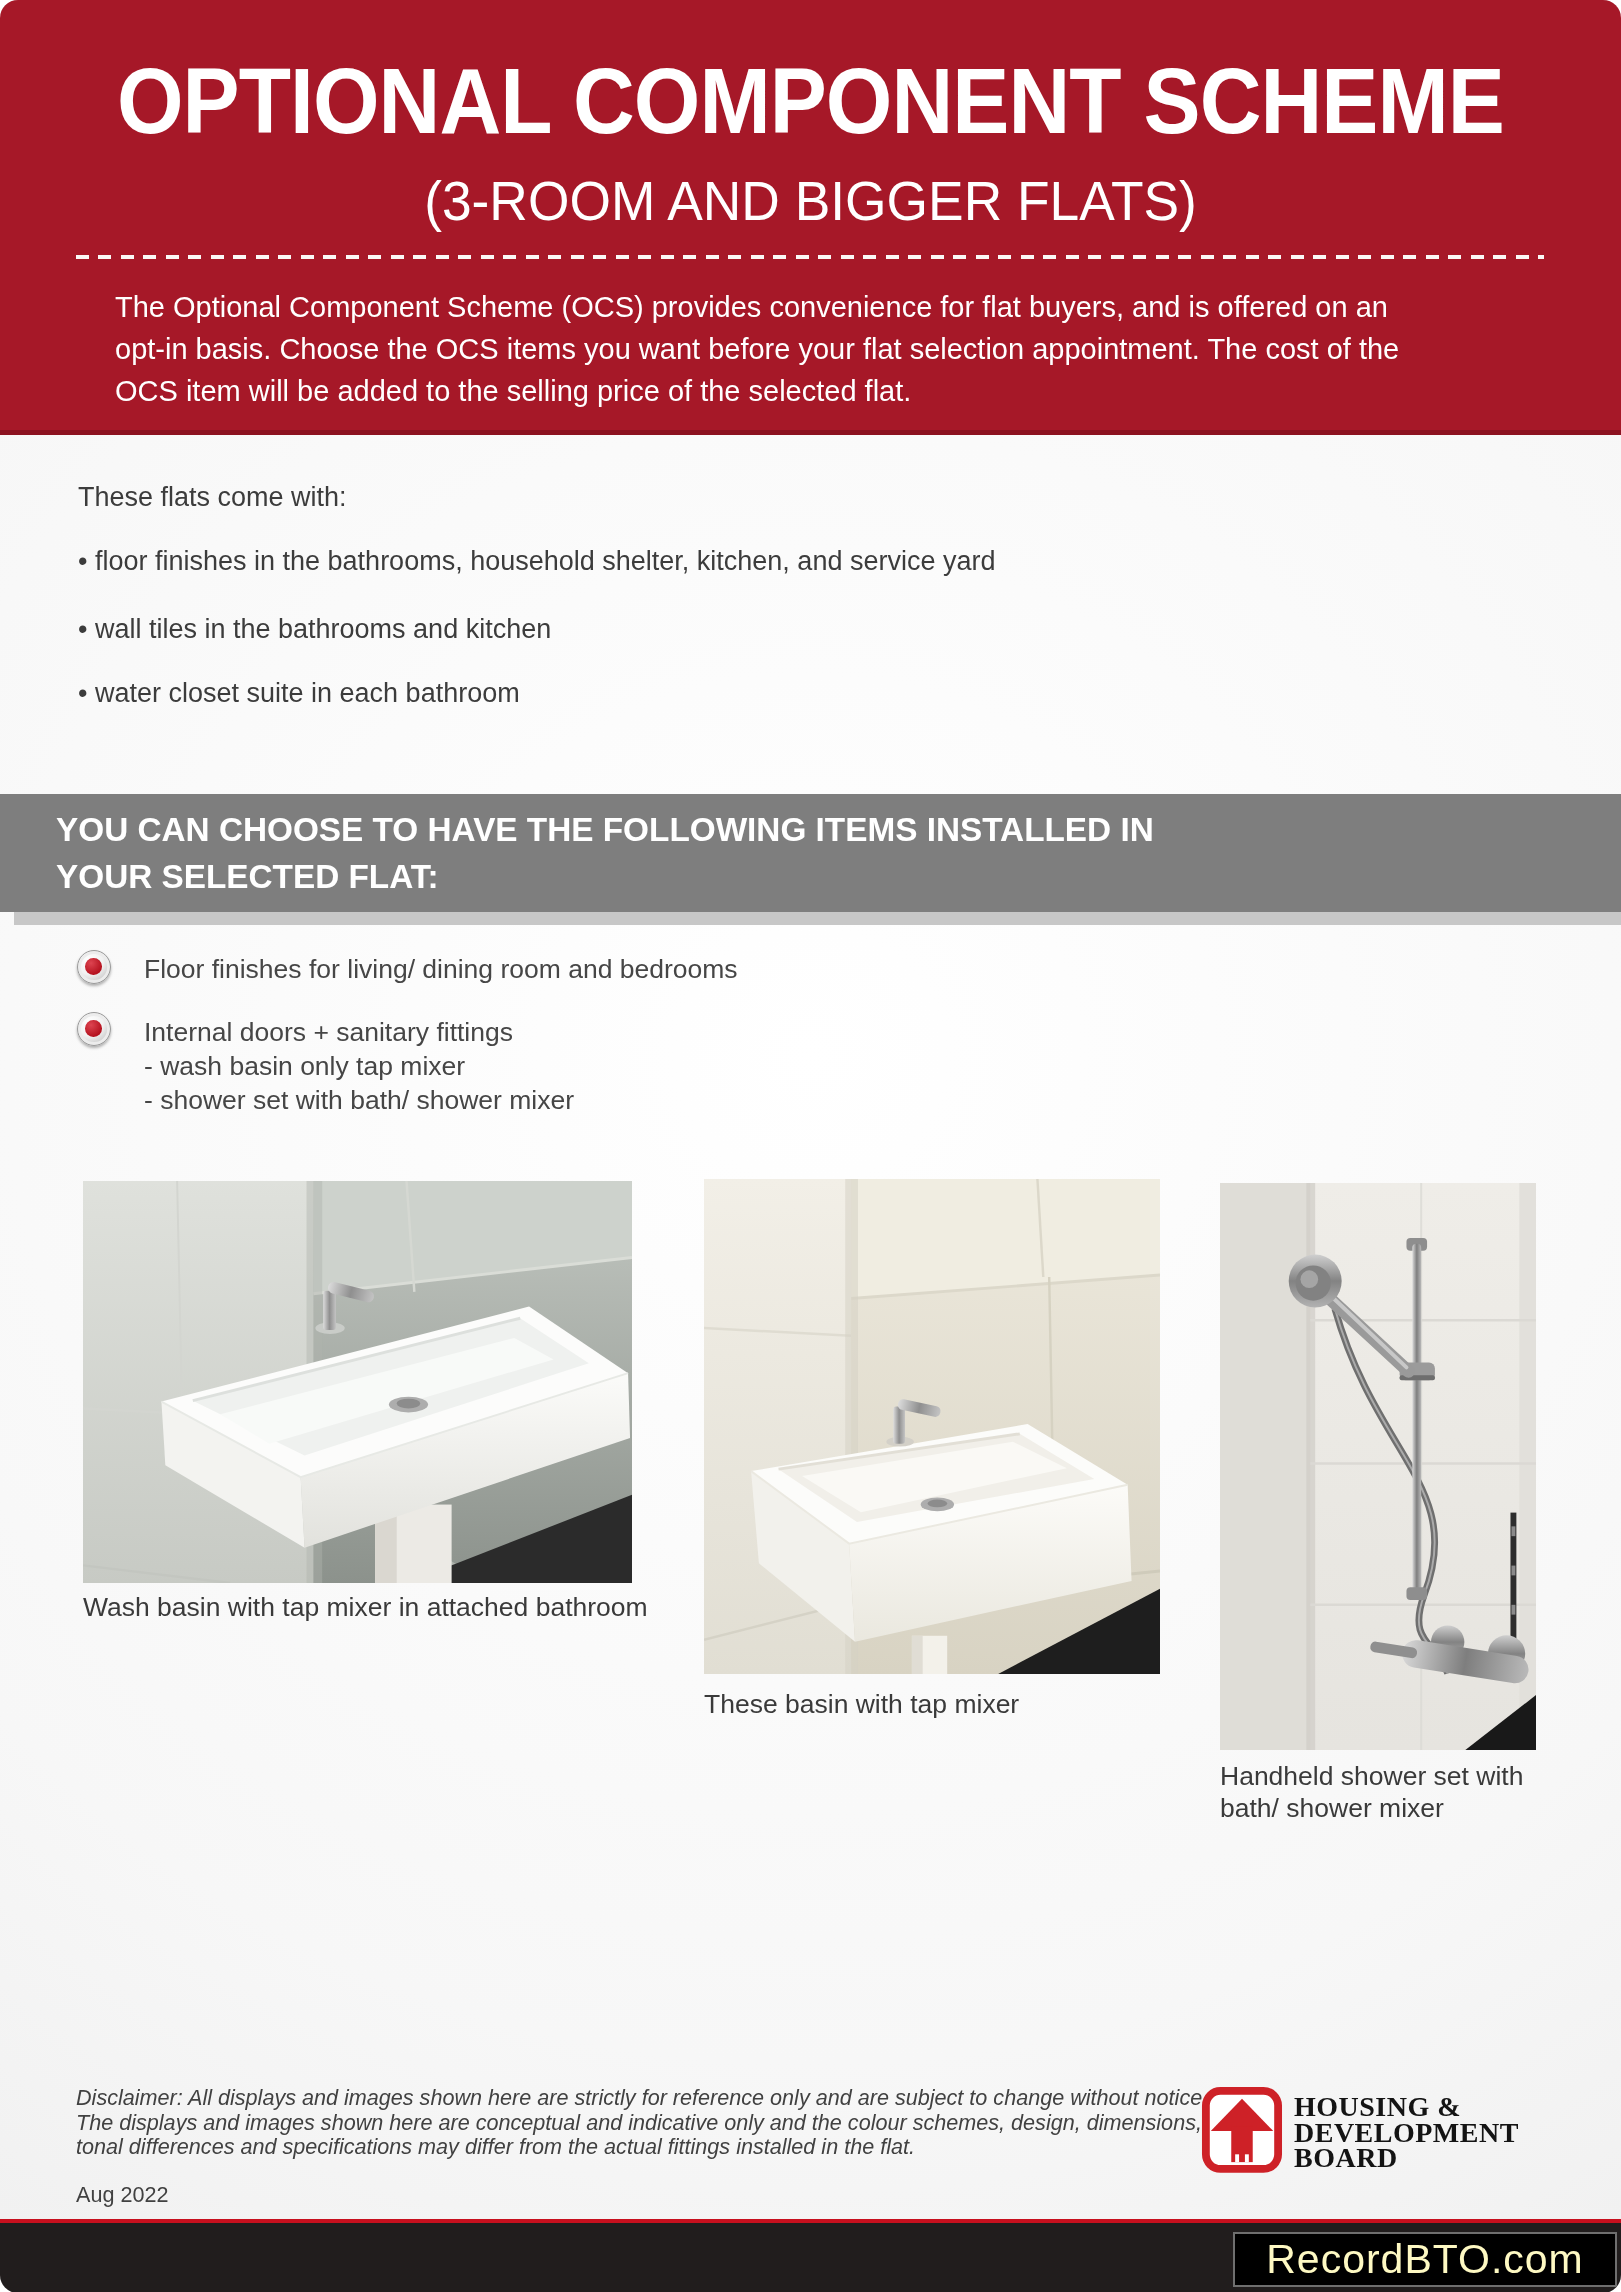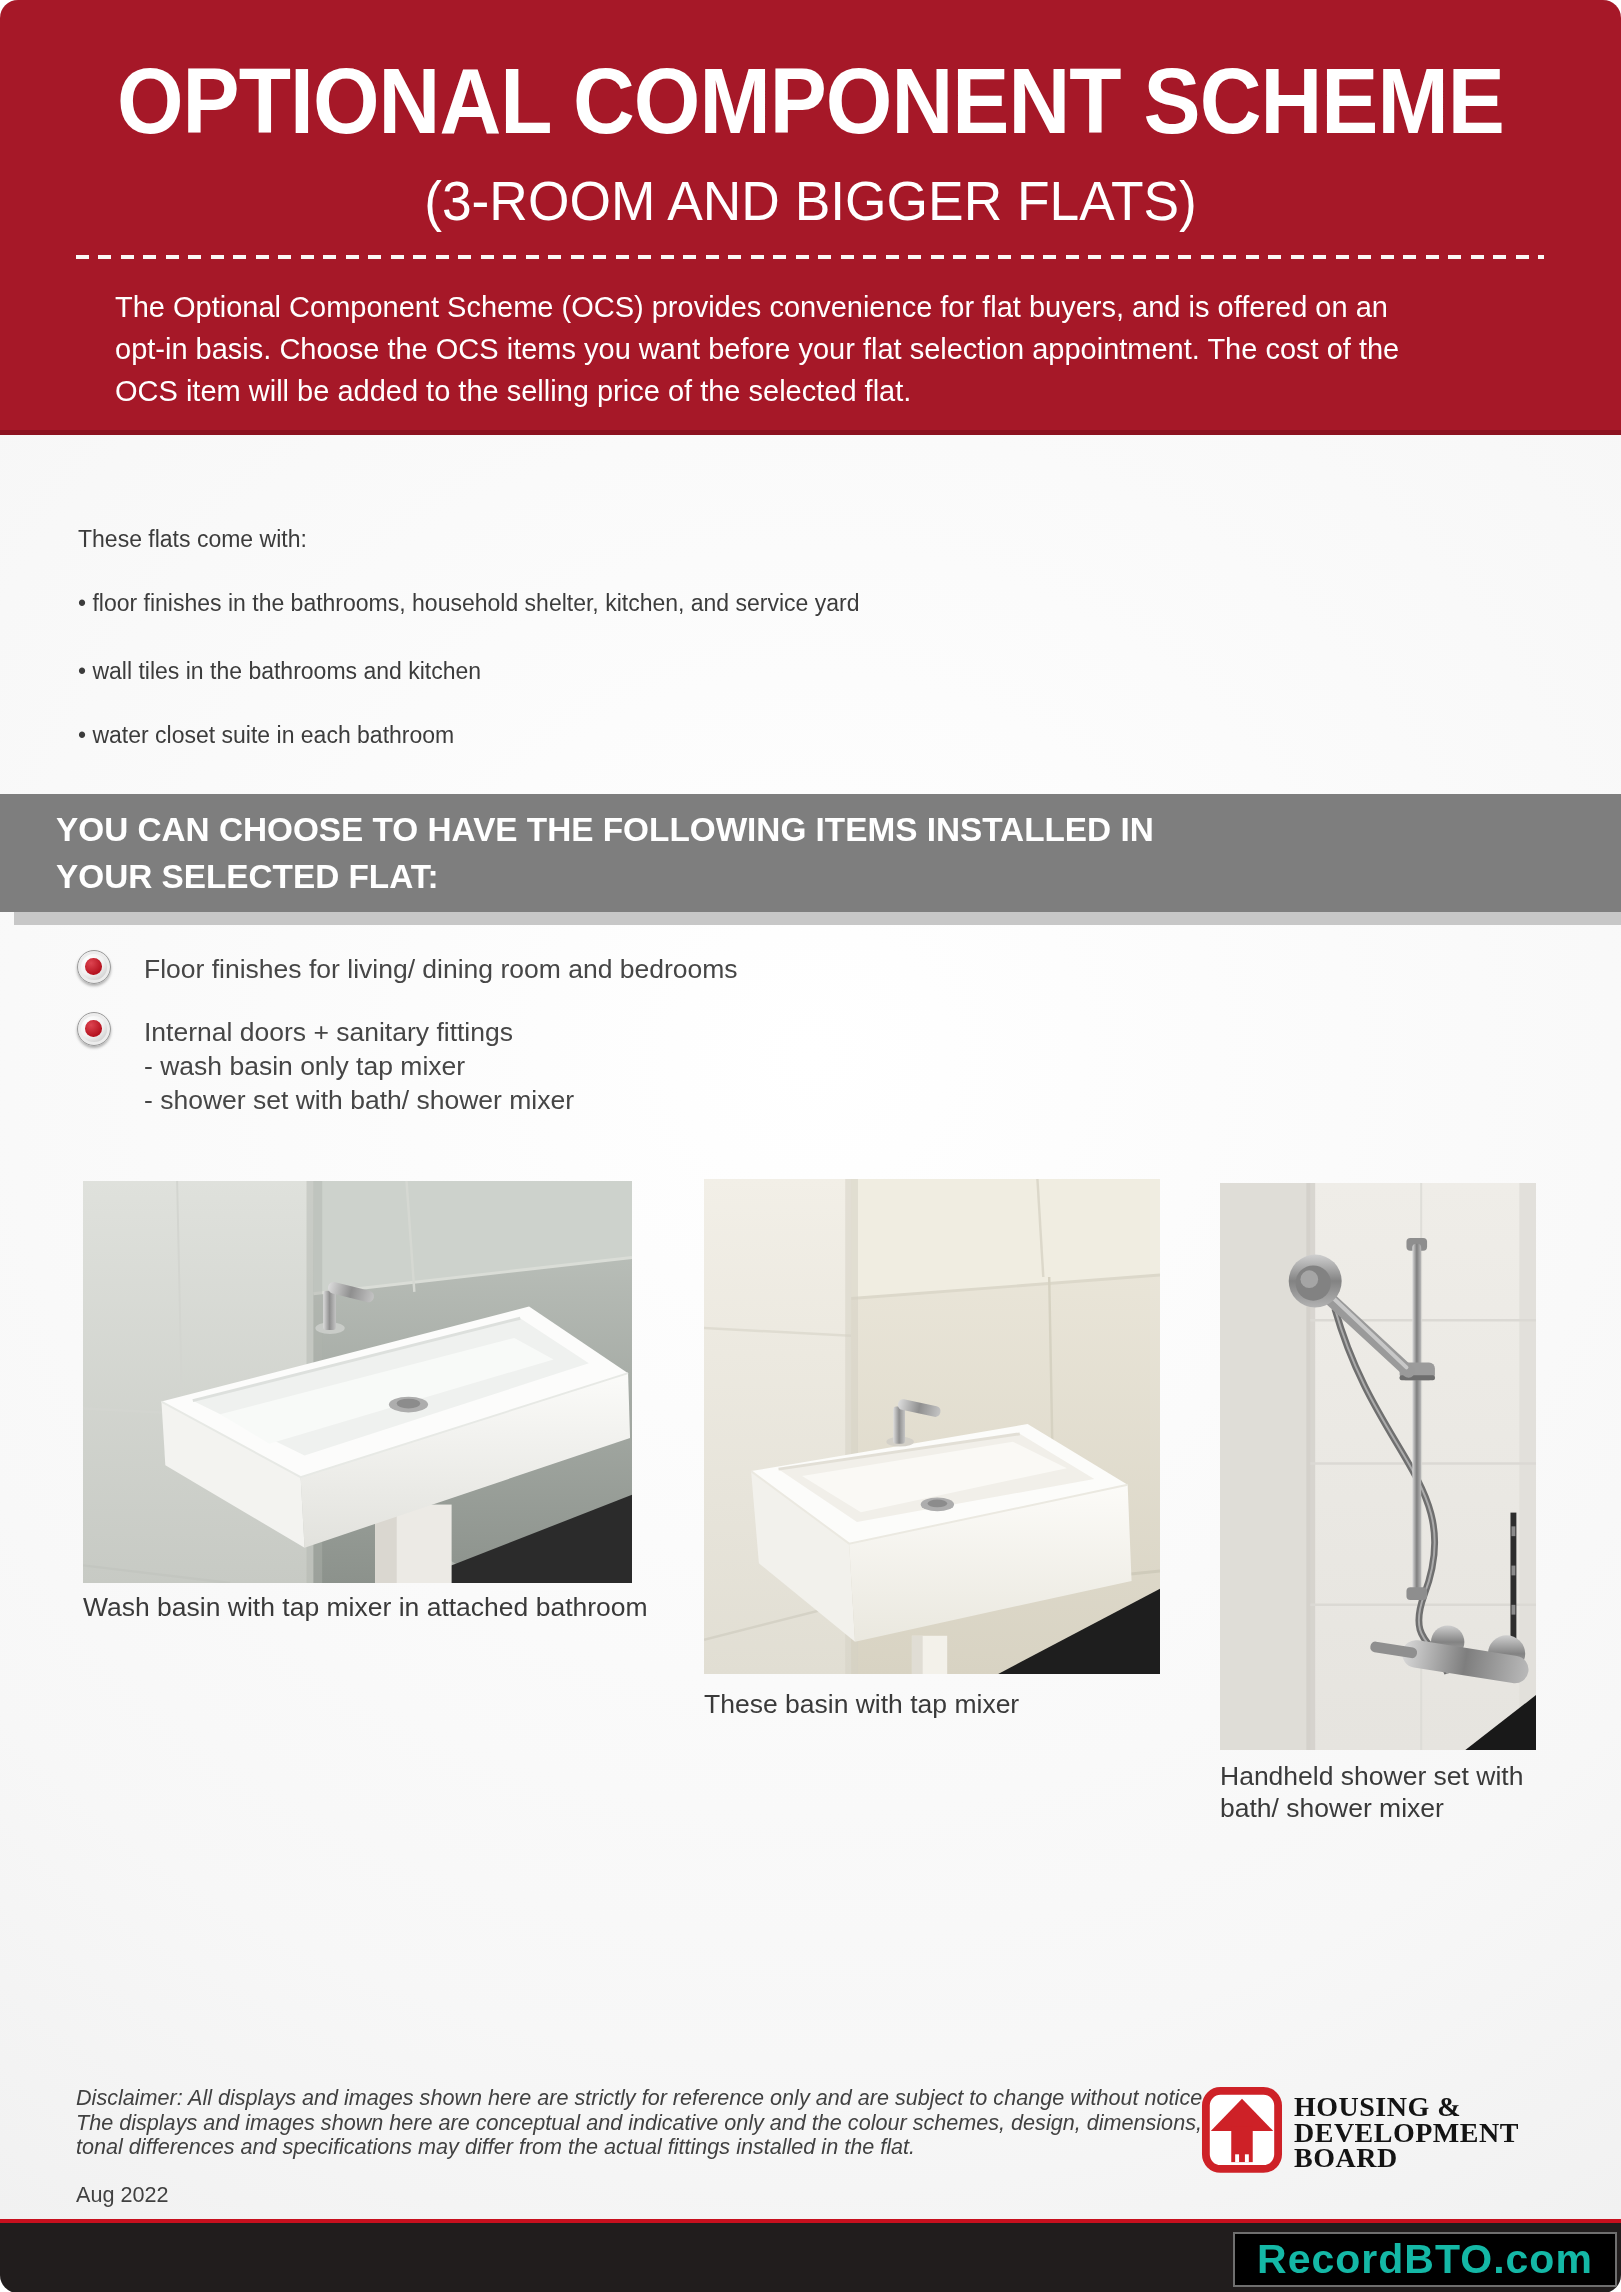--- a/index.html
+++ b/index.html
@@ -24,21 +24,21 @@
   }
   .dash-divider {
     position: absolute; left: 76px; top: 255px; width: 1468px; height: 3.9px;
     background: repeating-linear-gradient(90deg, #faf8f6 0 12.7px, rgba(0,0,0,0) 12.7px 22.5px);
   }
   .intro {
     position: absolute; left: 115px; top: 286px; width: 1392px; text-align: left;
     color: #ffffff; font-size: 29px; line-height: 42px; font-weight: 400;
   }
   
-  .body-text { position: absolute; left: 78px; color: #3C3C3C; font-size: 23px; white-space: nowrap; margin-top: 44px; }
+  .body-text { position: absolute; left: 78px; color: #3C3C3C; font-size: 27px; white-space: nowrap; }
   .inc-heading { top: 482px; }
   .bullet1 { top: 546px; }
   .bullet2 { top: 614px; }
   .bullet3 { top: 678px; }
   
   .choose { position: absolute; left: 0; top: 794px; width: 100%; height: 118px; background: #7E7E7E; }
   .choose-text {
     position: absolute; left: 56px; top: 11.8px; color: #ffffff; font-size: 34px; font-weight: bold;
     line-height: 47px; transform-origin: left center; transform: scaleX(.98); white-space: nowrap;
   }
@@ -76,21 +76,21 @@
     position: absolute; left: 1294px; top: 2094px; font-family: "Liberation Serif", serif;
     font-weight: bold; font-size: 28px; line-height: 25.5px; color: #141414; letter-spacing: 0.5px; white-space: nowrap;
   }
   .redline { position: absolute; left: 0; top: 2219px; width: 100%; height: 3.9px; background: #C8101E; }
   .blackbar { position: absolute; left: 0; top: 2223px; width: 100%; height: 70px; background: #211D1D; }
   .record-box {
     position: absolute; left: 1233px; top: 2232px; width: 384px; height: 55px;
     background: #000000; border: 2px solid #6F6F6F;
     display: flex; align-items: center; justify-content: center;
   }
-  .record-text { color: #14b8a6; font-size: 41px; font-weight: bold; letter-spacing: 1px; white-space: nowrap; }
+  .record-text { color: #fef9c3; font-size: 41px; font-weight: normal; letter-spacing: 1px; white-space: nowrap; }
 </style>
 </head>
 <body>
 
 <div id="page">
 
   <header class="hdr">
     <div class="title">OPTIONAL COMPONENT SCHEME</div>
     <div class="subtitle">(3-ROOM AND BIGGER FLATS)</div>
     <div class="dash-divider"></div>

